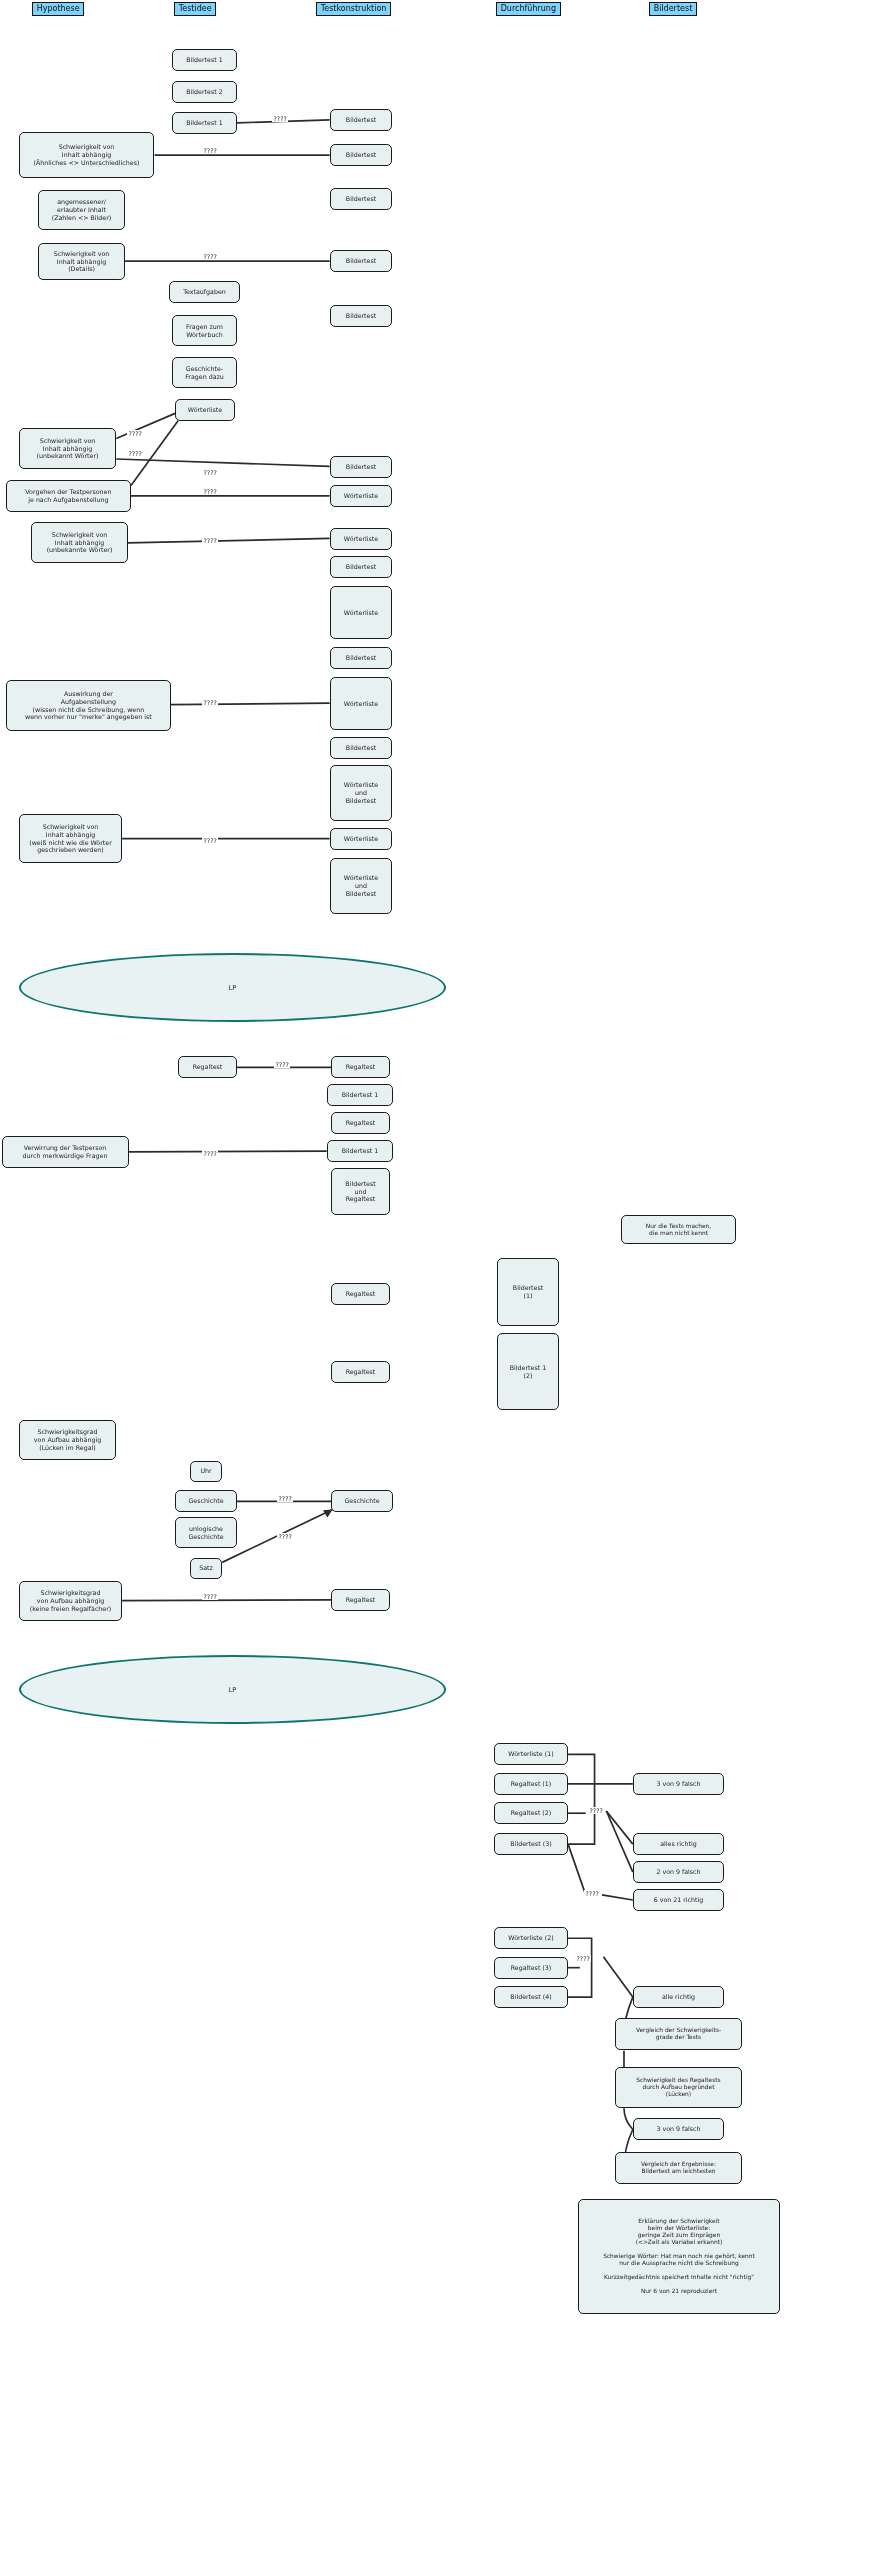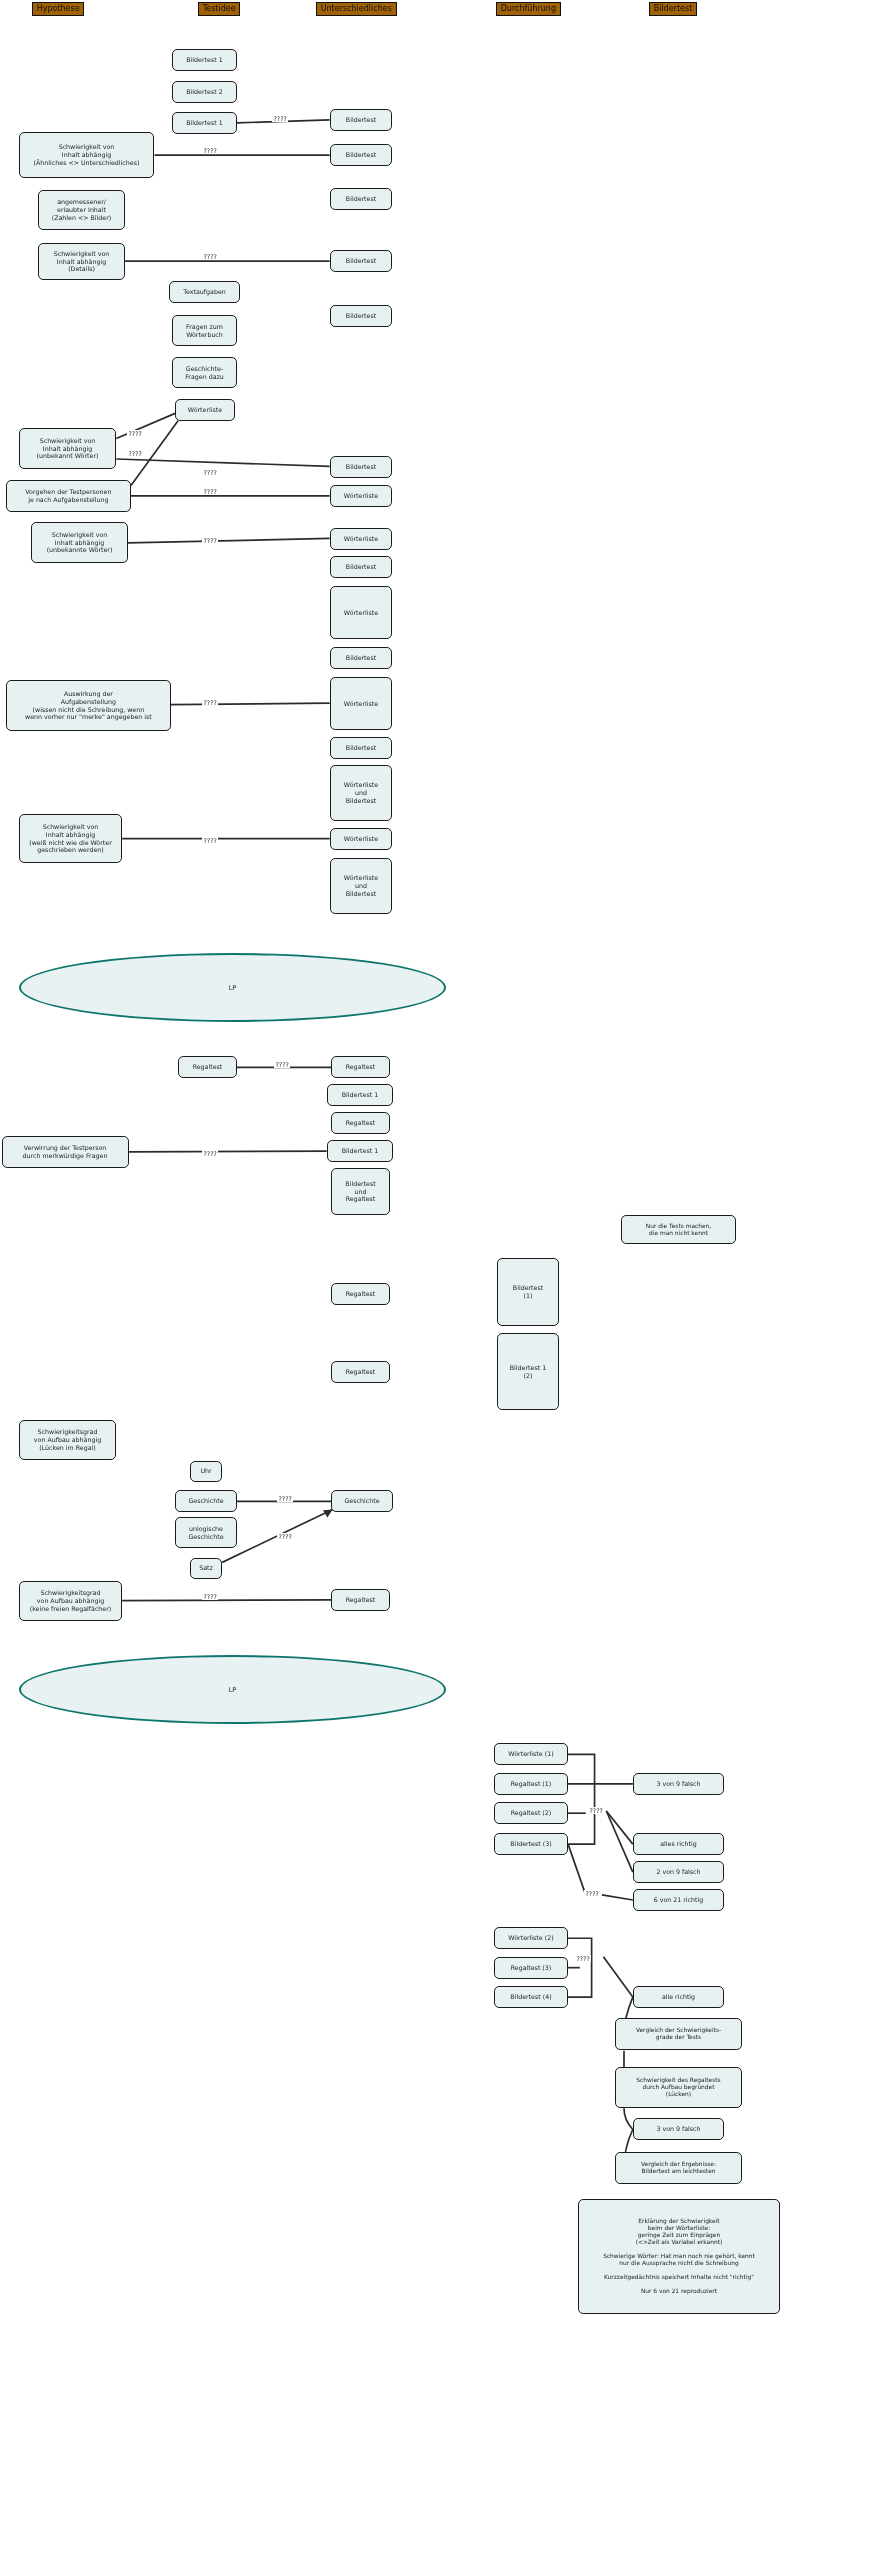--- a/index.html
+++ b/index.html
@@ -11,21 +11,21 @@
   #canvas {
     position: relative;
     width: 883px;
     height: 2576px;
     background: #ffffff;
     overflow: hidden;
   }
   
   .col-head {
     position: absolute;
-    background: #a16207;
+    background: #7dd3fc;
     border: 0.7px solid #111111;
     color: #111111;
     font-size: 8px;
     line-height: 9.6px;
     padding: 1.5px 3.7px;
     white-space: nowrap;
     text-align: center;
     z-index: 5;
   }
   
@@ -141,22 +141,22 @@
       <line x1="410" y1="1330" x2="430" y2="1357.5"></line>
 
       <path d="M 430 1357.5 Q 424 1372 424 1383"></path>
       <path d="M 424 1394 Q 424 1402 424 1419"></path>
       <path d="M 424 1433 Q 424 1441 430 1447.5"></path>
       <path d="M 430 1447.5 Q 424 1460 424 1474"></path>
     </g>
   </svg>
 
   <div class="col-head" style="left:32px; top:1.5px;">Hypothese</div>
-  <div class="col-head" style="left:174px; top:1.5px;margin-left:24px;">Testidee</div>
-  <div class="col-head" style="left:316px; top:1.5px;">Unterschiedliches</div>
+  <div class="col-head" style="left:174px; top:1.5px;">Testidee</div>
+  <div class="col-head" style="left:316px; top:1.5px;">Testkonstruktion</div>
   <div class="col-head" style="left:496px; top:1.5px;">Durchführung</div>
   <div class="col-head" style="left:649px; top:1.5px;">Bildertest</div>
 
   <div class="ellipse" style="left:19px; top:953px; width:427px; height:69px;">LP</div>
   <div class="ellipse" style="left:19px; top:1655px; width:427px; height:69px;">LP</div>
 
   <div class="node" style="left:172px; top:49px;  width:65px;  height:22px;">Bildertest 1</div>
   <div class="node" style="left:172px; top:81px; width:65px;  height:22px;">Bildertest 2</div>
   <div class="node" style="left:172px; top:112px; width:65px;  height:22px;">Bildertest 1</div>
   <div class="node" style="left:330px; top:109px; width:62px;  height:22px;">Bildertest</div>

